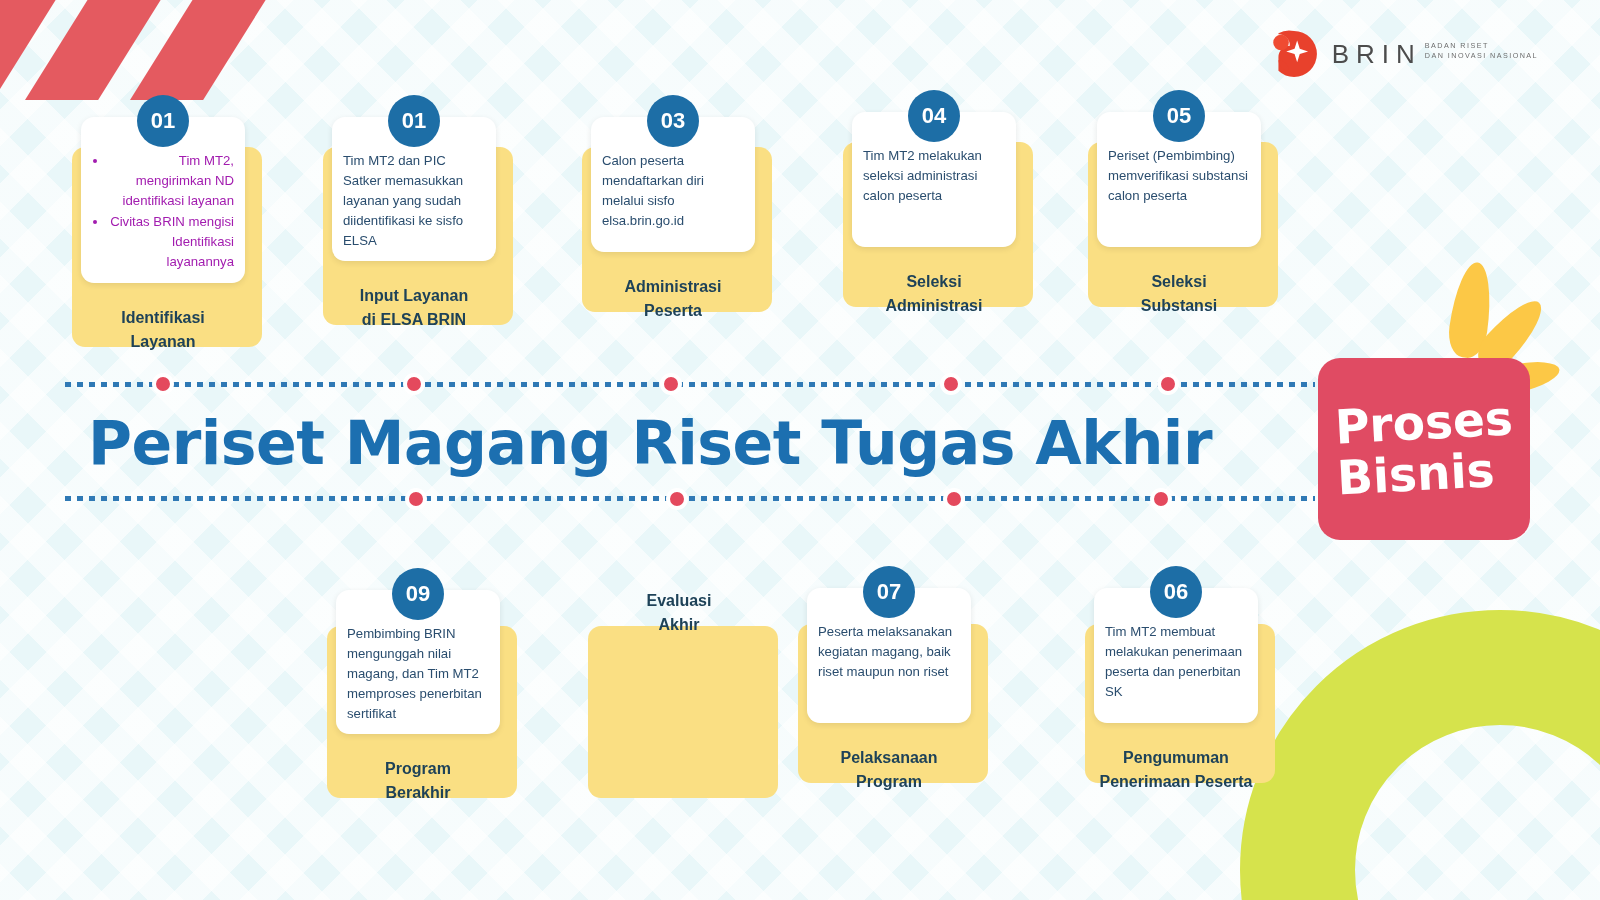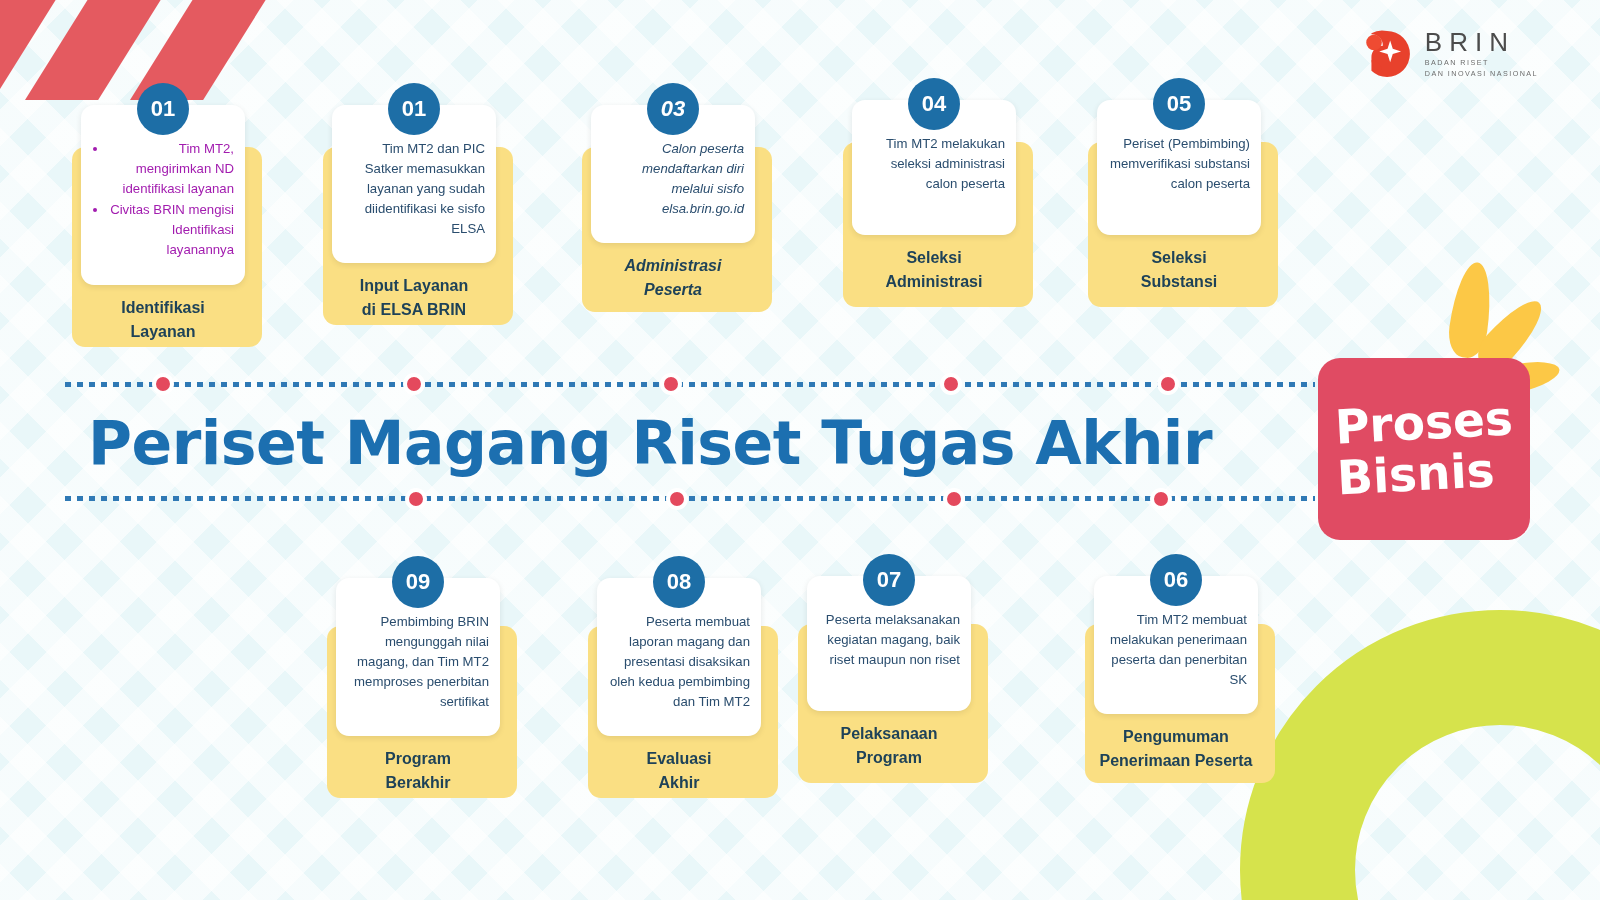--- a/index.html
+++ b/index.html
@@ -72,21 +72,21 @@
   #brin-logo {
     position: absolute;
     right: 62px;
     top: 28px;
     display: flex;
     align-items: center;
     gap: 13px;
     z-index: 6;
   }
   #brin-logo .mark { width: 52px; height: 52px; display:block; }
-  #brin-logo .wordmark { display: flex; flex-direction: column; gap: 3px; }
+  #brin-logo .wordmark { display: flex; flex-direction: row; gap: 3px; }
   #brin-logo .brin-text {
     font-size: 26px;
     letter-spacing: 7px;
     color: #4c4c4c;
     font-weight: 400;
     line-height: 1;
   }
   #brin-logo .brin-sub {
     font-size: 7.2px;
     letter-spacing: 1.45px;
@@ -144,27 +144,27 @@
     position: absolute;
     left: 4px;
     top: 42px;
     width: 190px;
     background: #fadf83;
     border-radius: 13px;
     z-index: 1;
   }
   .step-card .white-box {
     position: relative;
-    margin: 0 auto;
+    margin: 12px auto;
     width: 164px;
     background: #ffffff;
     border-radius: 13px;
     box-shadow: 0 2px 6px rgba(0,0,0,0.09);
     z-index: 2;
-    padding: 34px 11px 24px 11px;
+    padding: 34px 11px 10px 11px;
     min-height: 135px;
   }
   .step-card .badge {
     position: absolute;
     left: 50%;
     top: -22px;
     transform: translateX(-50%);
     width: 52px; height: 52px;
     border-radius: 50%;
     background: #1d6ea6;
@@ -173,21 +173,21 @@
     font-weight: bold;
     display: flex;
     align-items: center;
     justify-content: center;
     z-index: 3;
   }
   .step-card .body-text {
     font-size: 13.2px;
     line-height: 1.52;
     color: #2a4d6e;
-    text-align: right;
+    text-align: left;
   }
   .step-card ul.body-list {
     font-size: 13.2px;
     line-height: 1.52;
     color: #a21caf;
     text-align: right;
     padding-left: 16px;
     list-style: disc;
   }
   .step-card ul.body-list li { margin-bottom: 1px; }
@@ -321,21 +321,21 @@
     </div>
     <div class="step-card" style="left: 319px; top: 105px;">
       <div class="yellow-plate" style="height: 178.312px;"></div>
       <div class="white-box">
         <div class="badge">01</div>
         <div class="body-text">Tim MT2 dan PIC Satker memasukkan layanan yang sudah diidentifikasi ke sisfo ELSA</div>
       </div>
       <div class="caption">Input Layanan
 di ELSA BRIN</div>
     </div>
-    <div class="step-card" style="left: 578px; top: 105px; font-style: italic;">
+    <div class="step-card" style="left: 578px; top: 105px;">
       <div class="yellow-plate" style="height: 165px;"></div>
       <div class="white-box">
         <div class="badge">03</div>
         <div class="body-text">Calon peserta mendaftarkan diri melalui sisfo elsa.brin.go.id</div>
       </div>
       <div class="caption">Administrasi
 Peserta</div>
     </div>
     <div class="step-card" style="left: 839px; top: 100px;">
       <div class="yellow-plate" style="height: 165px;"></div>
@@ -361,24 +361,20 @@
       <div class="yellow-plate" style="height: 172.312px;"></div>
       <div class="white-box">
         <div class="badge">09</div>
         <div class="body-text">Pembimbing BRIN mengunggah nilai magang, dan Tim MT2 memproses penerbitan sertifikat</div>
       </div>
       <div class="caption">Program
 Berakhir</div>
     </div>
     <div class="step-card bottom" style="left: 584px; top: 578px;">
       <div class="yellow-plate" style="height: 172.312px;"></div>
-      <div class="white-box">
-        <div class="badge">08</div>
-        <div class="body-text">Peserta membuat laporan magang dan presentasi disaksikan oleh kedua pembimbing dan Tim MT2</div>
-      </div>
       <div class="caption">Evaluasi
 Akhir</div>
     </div>
     <div class="step-card bottom" style="left: 794px; top: 576px;">
       <div class="yellow-plate" style="height: 159px;"></div>
       <div class="white-box">
         <div class="badge">07</div>
         <div class="body-text">Peserta melaksanakan kegiatan magang, baik riset maupun non riset</div>
       </div>
       <div class="caption">Pelaksanaan

